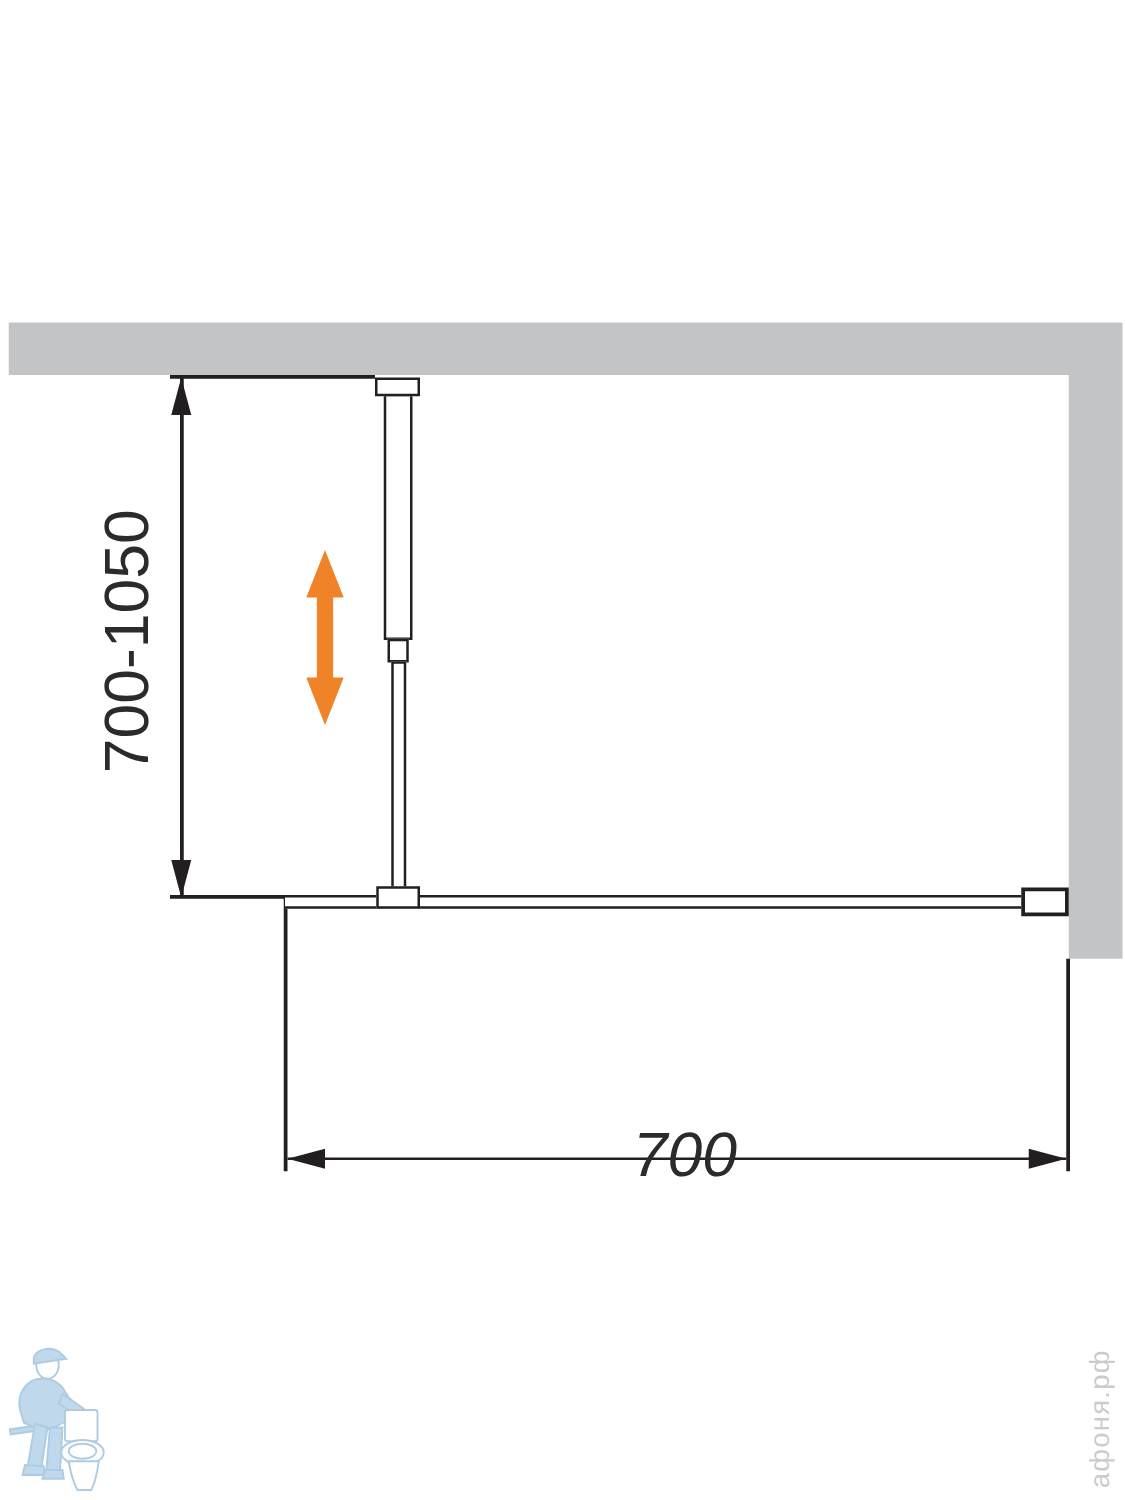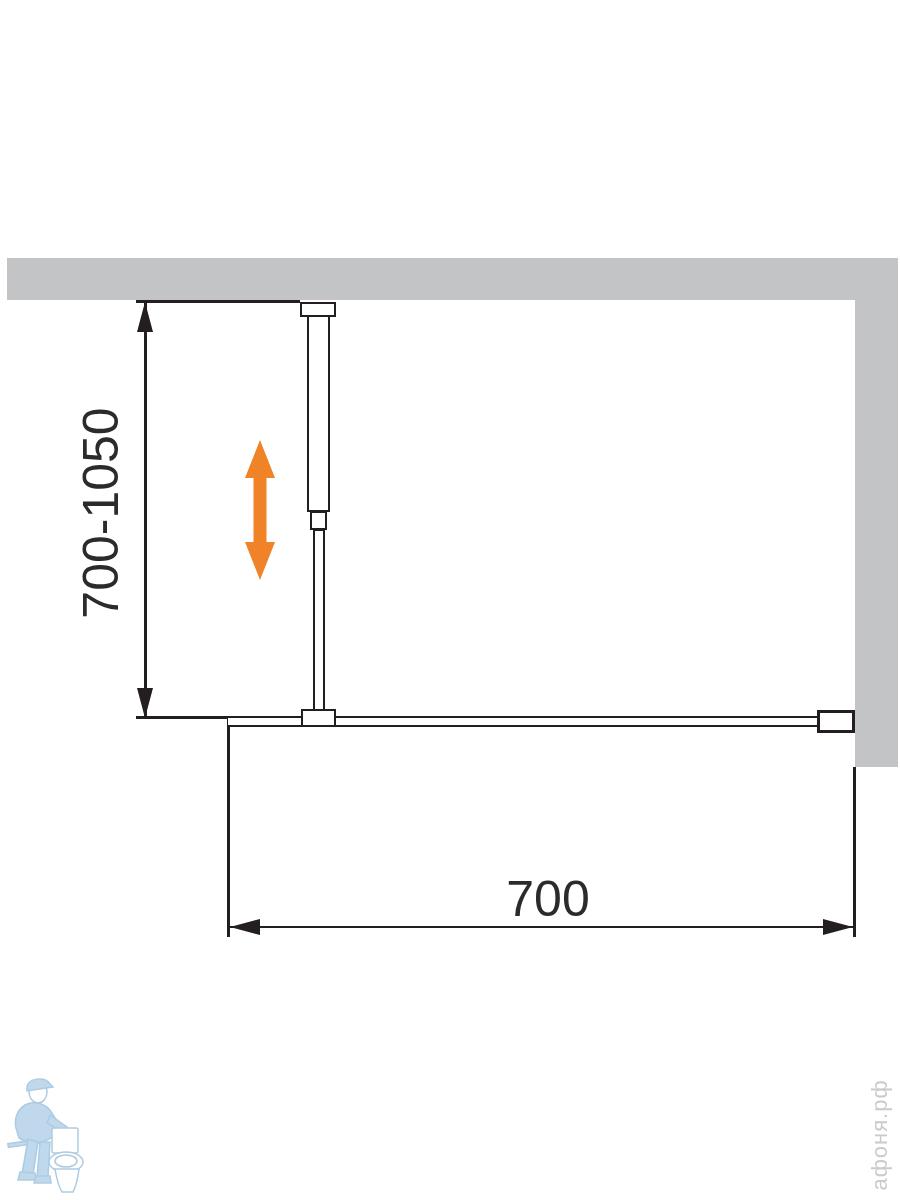--- a/index.html
+++ b/index.html
@@ -22,21 +22,21 @@
   #dim-v-arrow-up{left:137px;top:302px;border-left:8px solid transparent;border-right:8px solid transparent;border-bottom:30px solid #231F20;}
   #dim-v-arrow-down{left:137px;top:688px;border-left:8px solid transparent;border-right:8px solid transparent;border-top:30px solid #231F20;}
   #dim-h-arrow-left{left:230px;top:919px;border-top:8px solid transparent;border-bottom:8px solid transparent;border-right:30px solid #231F20;}
   #dim-h-arrow-right{left:823px;top:919px;border-top:8px solid transparent;border-bottom:8px solid transparent;border-left:30px solid #231F20;}
   
   .dim-text{
     color:#2B2B2B;font-size:50px;line-height:1;white-space:nowrap;
     transform:translate(-50%,-50%);
   }
   #dim-text-height{left:101px;top:513px;transform:translate(-50%,-50%) rotate(-90deg);}
-  #dim-text-width{left:548px;top:899px;}
+  #dim-text-width{left:548px;top:924px;font-style:italic;}
   
   #watermark-site-text{
     left:880px;top:1135px;color:#CBCBCB;font-size:22px;line-height:1;
     white-space:nowrap;transform:translate(-50%,-50%) rotate(-90deg);
     letter-spacing:1px;
   }
 </style>
 </head>
 <body>
 

